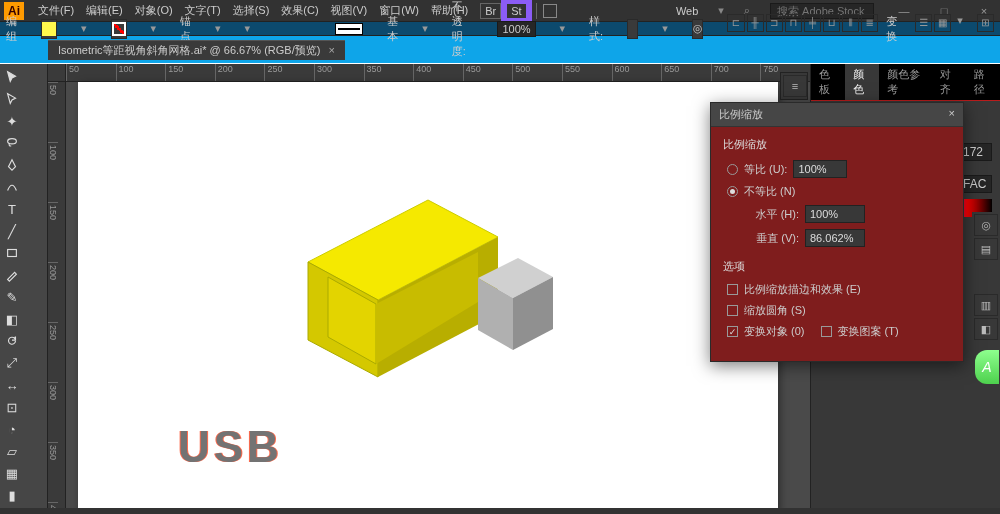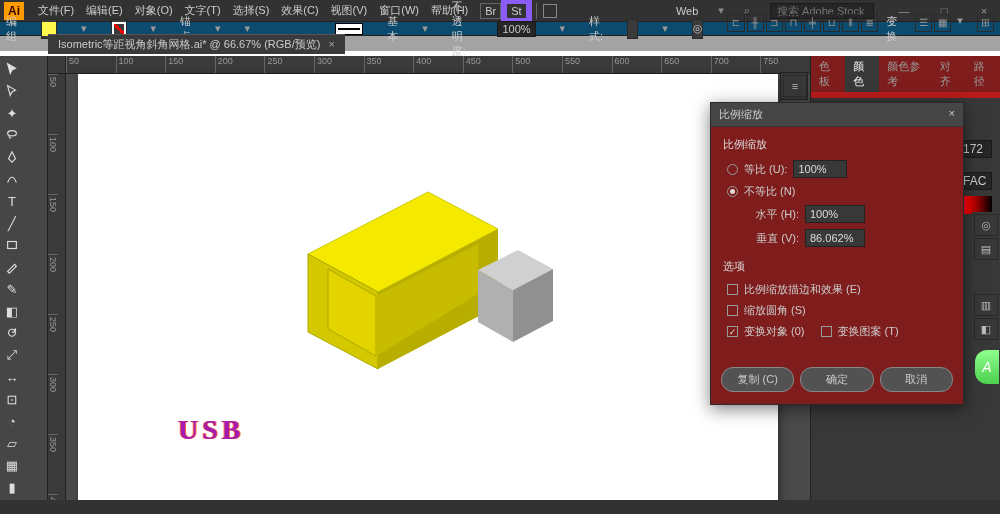--- a/index.html
+++ b/index.html
@@ -11,39 +11,39 @@
 .search-box{background:#262626;border:1px solid #1a1a1a;padding:1px 6px;width:104px;color:#888}
 .win-btn{width:20px;text-align:center;color:#999}
 .optbar{height:14px;background:#0c4a6e;display:flex;align-items:center;padding:0 6px;gap:24px;border-bottom:1px solid #222}
 .optbar .lbl{color:#ccc}
 .optbar .icon-btn{width:22px;height:20px;background:#3a3a3a;border:1px solid #2a2a2a;display:flex;align-items:center;justify-content:center}
 .stroke-preview{width:60px;height:12px;background:#fff;border:1px solid #000}
 .stroke-preview .line{height:2px;background:#000;margin:4px 2px}
 .opacity-box{background:#262626;border:1px solid #1a1a1a;padding:1px 4px;width:40px}
 .optbar-right{margin-left:auto;display:flex;gap:2px}
 .optbar-right .mini{width:18px;height:18px;border:1px solid #2a2a2a;display:flex;align-items:center;justify-content:center;color:#999;font-size:10px}
-.tabbar{height:20px;background:#a3a3a3;display:flex;align-items:center;border-bottom:5px solid #ffffff}
+.tabbar{height:28px;background:#0ea5e9;display:flex;align-items:center;border-bottom:1px solid #ffffff}
 .tabbar .lead{width:48px}
 .doctab{background:#3a3a3a;padding:2px 10px;display:flex;align-items:center;gap:8px;border-top:1px solid #555}
 .doctab .close{color:#aaa;cursor:pointer}
 .main{display:flex;height:444px}
 .toolbox{width:48px;background:#464646;display:flex;flex-wrap:wrap;border-right:1px solid #222;padding-top:2px}
 .tool{width:24px;height:22px;display:flex;align-items:center;justify-content:center;color:#ddd;font-size:13px;cursor:pointer}
 .tool svg{width:14px;height:14px;stroke:#ddd;fill:none;stroke-width:1.3}
 .canvas-wrap{flex:1;position:relative;background:#4a4a4a;overflow:hidden}
 .ruler-h{position:absolute;top:0;left:18px;right:0;height:18px;background:#3a3a3a;border-bottom:1px solid #222;display:flex;overflow:hidden}
 .ruler-h .tick{width:60px;border-left:1px solid #666;font-size:9px;color:#999;padding-left:2px}
 .ruler-v{position:absolute;top:18px;left:0;width:18px;bottom:0;background:#3a3a3a;border-right:1px solid #222}
 .ruler-v .tick{height:60px;border-top:1px solid #666;font-size:9px;color:#999;writing-mode:vertical-lr;padding-top:2px}
 .ruler-corner{position:absolute;top:0;left:0;width:18px;height:18px;background:#3a3a3a;border-right:1px solid #222;border-bottom:1px solid #222}
 .artboard{position:absolute;top:18px;left:30px;width:700px;height:430px;background:#fff;box-shadow:2px 2px 8px rgba(0,0,0,.4)}
-.usb-text{position:absolute;left:100px;top:340px;font-size:28px;font-weight:bold;color:#a21caf;letter-spacing:4px;font-family:Liberation Serif, serif;text-shadow:1px 0 #ff6b4d,-1px 0 #ff6b4d}
+.usb-text{position:absolute;left:100px;top:340px;font-size:44px;font-weight:bold;color:#737373;letter-spacing:4px;font-family:Liberation Sans, sans-serif;text-shadow:1px 0 #ff6b4d,-1px 0 #ff6b4d}
 .usb-drive{position:absolute;left:190px;top:100px;width:300px;height:220px}
 .panels{width:190px;background:#383838;border-left:1px solid #222}
-.panel-tabs{display:flex;background:#7f1d1d;border-bottom:6px solid #b91c1c}
+.panel-tabs{display:flex;background:#000000;border-bottom:1px solid #b91c1c}
 .ptab{padding:3px 8px;color:#999;cursor:pointer}
 .ptab.active{background:#383838;color:#eee}
 .color-panel{padding:8px}
 .slider{display:flex;align-items:center;gap:6px;margin-bottom:6px}
 .slider .track{flex:1;height:8px;background:linear-gradient(90deg,#000,#0f0)}
 .slider input{width:30px;background:#262626;border:1px solid #1a1a1a;padding:1px;color:#ccc;font-size:10px;text-align:center}
 .hexrow{display:flex;align-items:center;gap:6px;margin-top:6px}
 .hexrow input{background:#262626;border:1px solid #1a1a1a;padding:1px 4px;width:56px;color:#ccc;font-size:12px}
 .spectrum{height:18px;margin-top:6px;background:linear-gradient(90deg,#fff,#ff0,#0f0,#0ff,#00f,#f0f,#f00,#000)}
 .panel-dock{position:absolute;right:192px;top:72px;width:28px;display:flex;flex-direction:column;gap:2px;background:#383838;padding:2px;border:1px solid #222}
@@ -342,20 +342,15 @@
         <span>缩放圆角 (S)</span>
       </div>
       <div class="check-row disabled">
         <div class="chk checked"></div>
         <span>变换对象 (0)</span>
         <div class="chk" style="margin-left:10px"></div>
         <span>变换图案 (T)</span>
       </div>
     </div>
   </div>
-  <div class="dlg-buttons">
-    <div class="dlg-btn">复制 (C)</div>
-    <div class="dlg-btn">确定</div>
-    <div class="dlg-btn">取消</div>
-  </div>
 </div>
 
 <div class="fab">A</div>
 
 </body></html>

